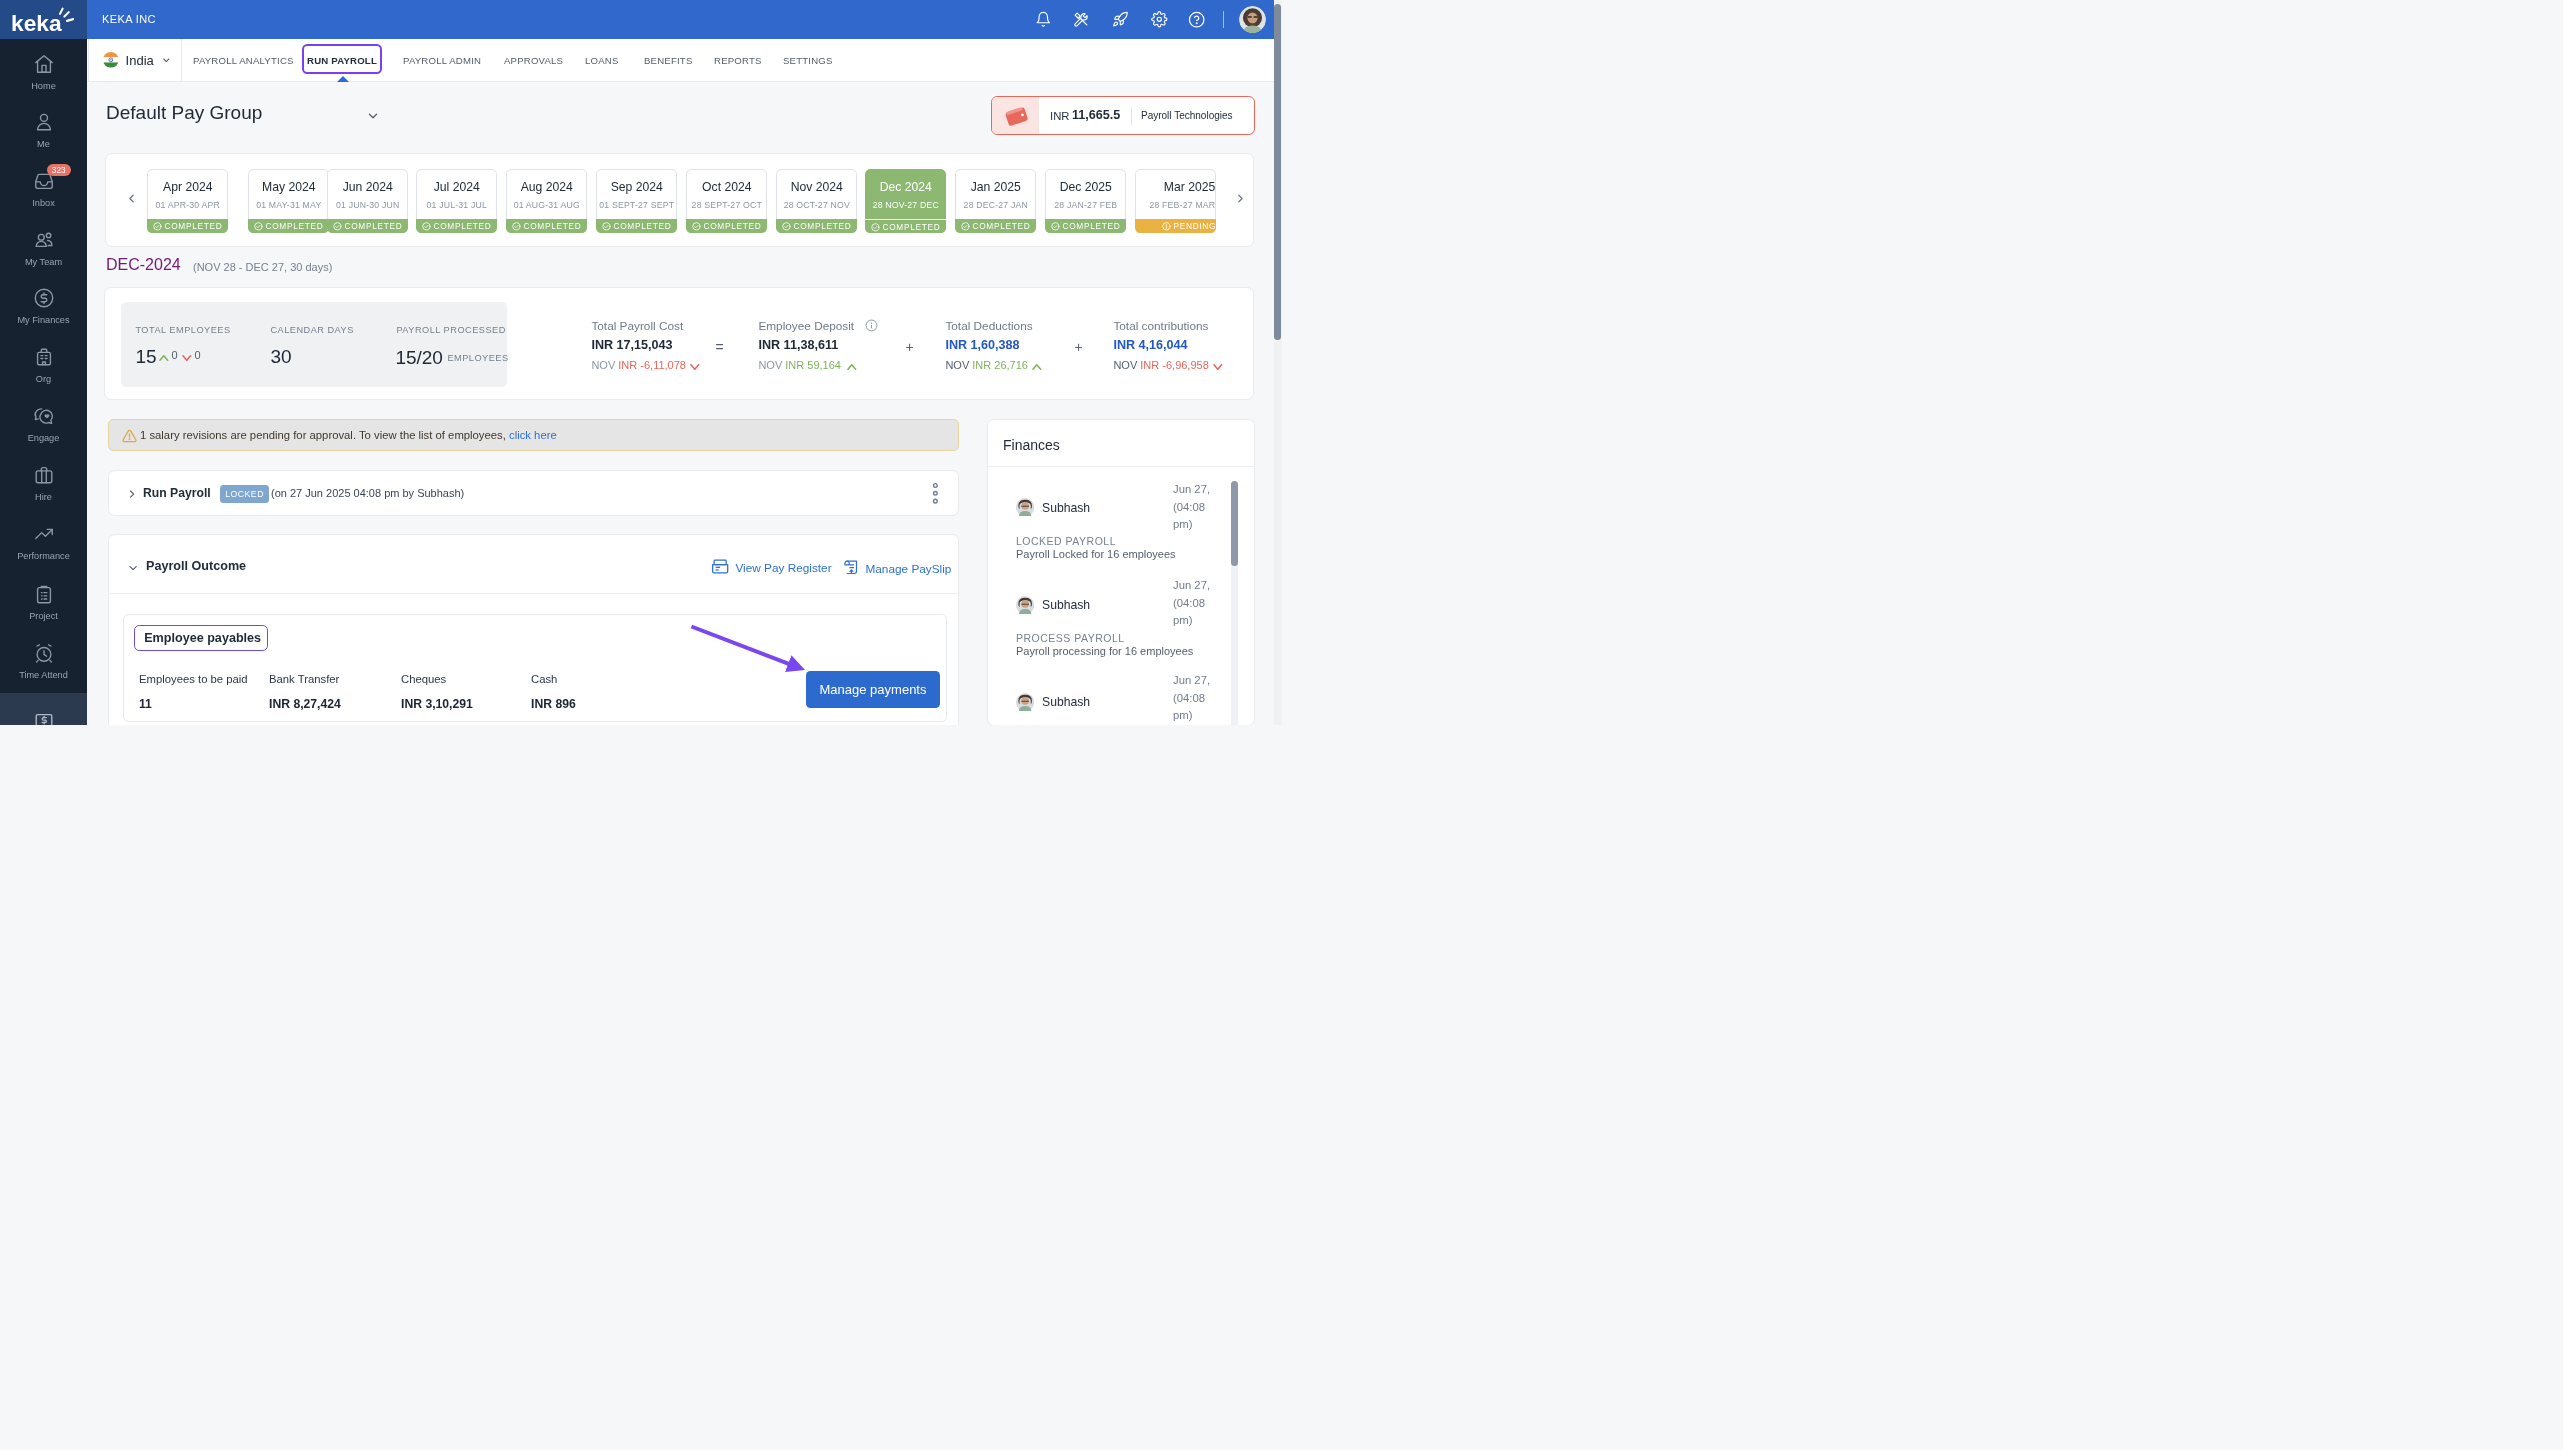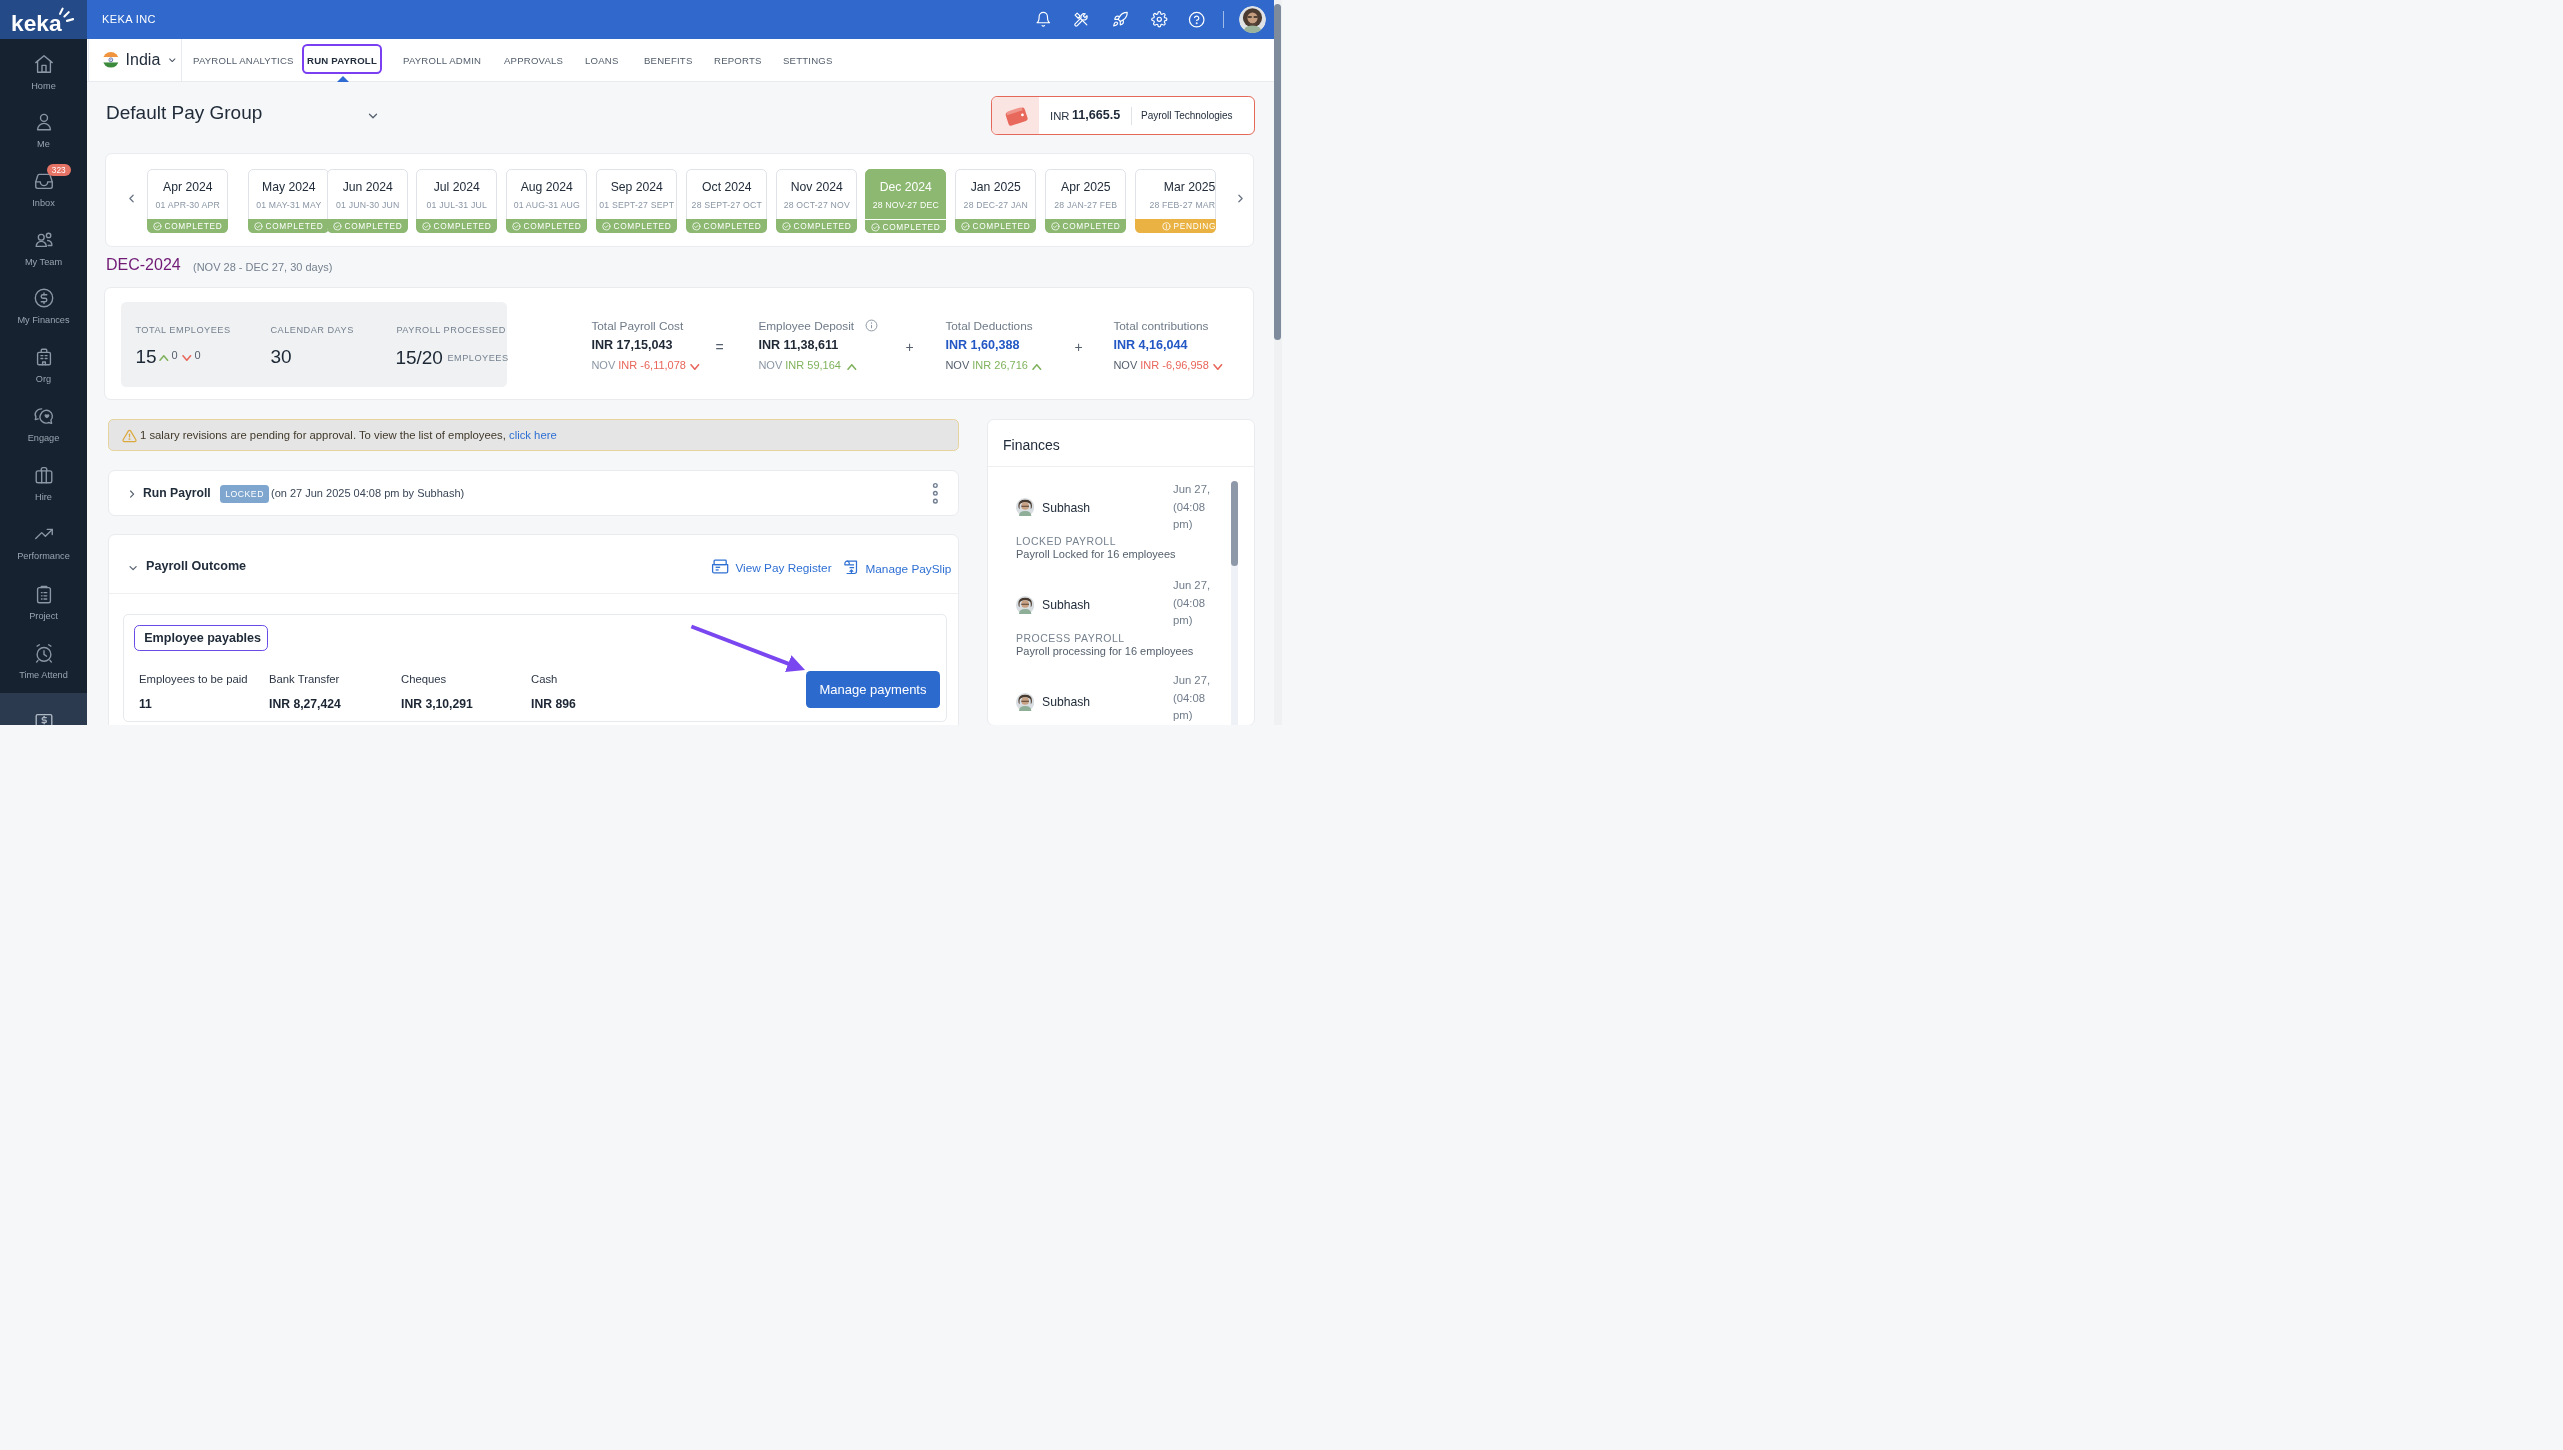--- a/index.html
+++ b/index.html
@@ -25,21 +25,21 @@
 .sbitem { position:absolute; left:0; width:87px; text-align:center; color:#96a1af; }
 .sbitem .ic { display:flex; justify-content:center; color:#8b97a6; }
 .sbitem .lb { font-size:9.2px; margin-top:6.1px; color:#9aa5b2; }
 #sb-badge { position:absolute; left:47px; top:125px; width:23.5px; height:12.2px; background:#e57366; border-radius:6.1px; color:#fff; font-size:8.3px; line-height:12.2px; text-align:center; font-weight:500;}
 #sb-bottom { position:absolute; left:0; top:654px; width:87px; height:32px; background:#2b3a4e; }
 
 
 #subnav { position:absolute; left:87px; top:39px; width:1194px; height:43px; background:#fff; border-bottom:0.9px solid #e9ecef; }
 #indiabox { position:absolute; left:0.9px; top:0; width:94px; height:43px; background:#fff; border:0.9px solid #e7eaee; border-top:none; display:flex; align-items:center; }
 #indiabox .flag { margin-left:14px; }
-#indiabox .txt { font-size:16px; color:#222d3b; font-weight:500; margin-left:7px; }
+#indiabox .txt { font-size:13px; color:#222d3b; font-weight:500; margin-left:7px; }
 #indiabox .chev { margin-left:7px; color:#4a5563; }
 .navitem { position:absolute; top:0; height:43px; line-height:43px; font-size:9.6px; color:#525d6b; letter-spacing:0.2px; white-space:nowrap; }
 #runbox { position:absolute; left:215px; top:4.8px; width:80px; height:30.5px; border:2.2px solid #7a3ff2; border-radius:5.2px; }
 #runpayroll { position:absolute; left:215px; width:80px; text-align:center; top:0; height:43px; line-height:43px; font-size:9.6px; font-weight:bold; color:#232e3c; letter-spacing:0.2px; }
 #navtri { position:absolute; left:337px; top:76px; z-index:5; width:0; height:0; border-left:6.5px solid transparent; border-right:6.5px solid transparent; border-bottom:6.5px solid #2e6bd3; }
 
 
 #main { position:absolute; left:87px; top:82px; width:1194px; height:643px; background:#f6f7f9; }
 .card { position:absolute; background:#fff; border:0.9px solid #e9ebee; border-radius:7px; }
 #h1 { position:absolute; left:19px; top:20px; font-size:19px; color:#212c3a; font-weight:500; }
@@ -243,21 +243,21 @@
       </div>
       <div class="mcard" style="left:849px;">
         <div class="t">Jan 2025</div>
         <div class="d">28 DEC-27 JAN</div>
         <div class="badge"><svg width="8.7" height="8.7" viewBox="0 0 24 24" fill="none" stroke="#fff" stroke-width="2.2" stroke-linecap="round" stroke-linejoin="round">
             <circle cx="12" cy="12" r="10"></circle>
             <polyline points="7.5 12.5 10.5 15.5 16.5 9.5"></polyline>
           </svg>COMPLETED</div>
       </div>
       <div class="mcard" style="left:939px;">
-        <div class="t">Apr 2025</div>
+        <div class="t">Dec 2025</div>
         <div class="d">28 JAN-27 FEB</div>
         <div class="badge"><svg width="8.7" height="8.7" viewBox="0 0 24 24" fill="none" stroke="#fff" stroke-width="2.2" stroke-linecap="round" stroke-linejoin="round">
             <circle cx="12" cy="12" r="10"></circle>
             <polyline points="7.5 12.5 10.5 15.5 16.5 9.5"></polyline>
           </svg>COMPLETED</div>
       </div>
       <div class="mcard" style="left:1029px;text-align:right;">
         <div class="t">Mar 2025</div>
         <div class="d">28 FEB-27 MAR</div>
         <div class="badge pend"><svg width="8.7" height="8.7" viewBox="0 0 24 24" fill="none" stroke="#fff" stroke-width="2.2" stroke-linecap="round">

